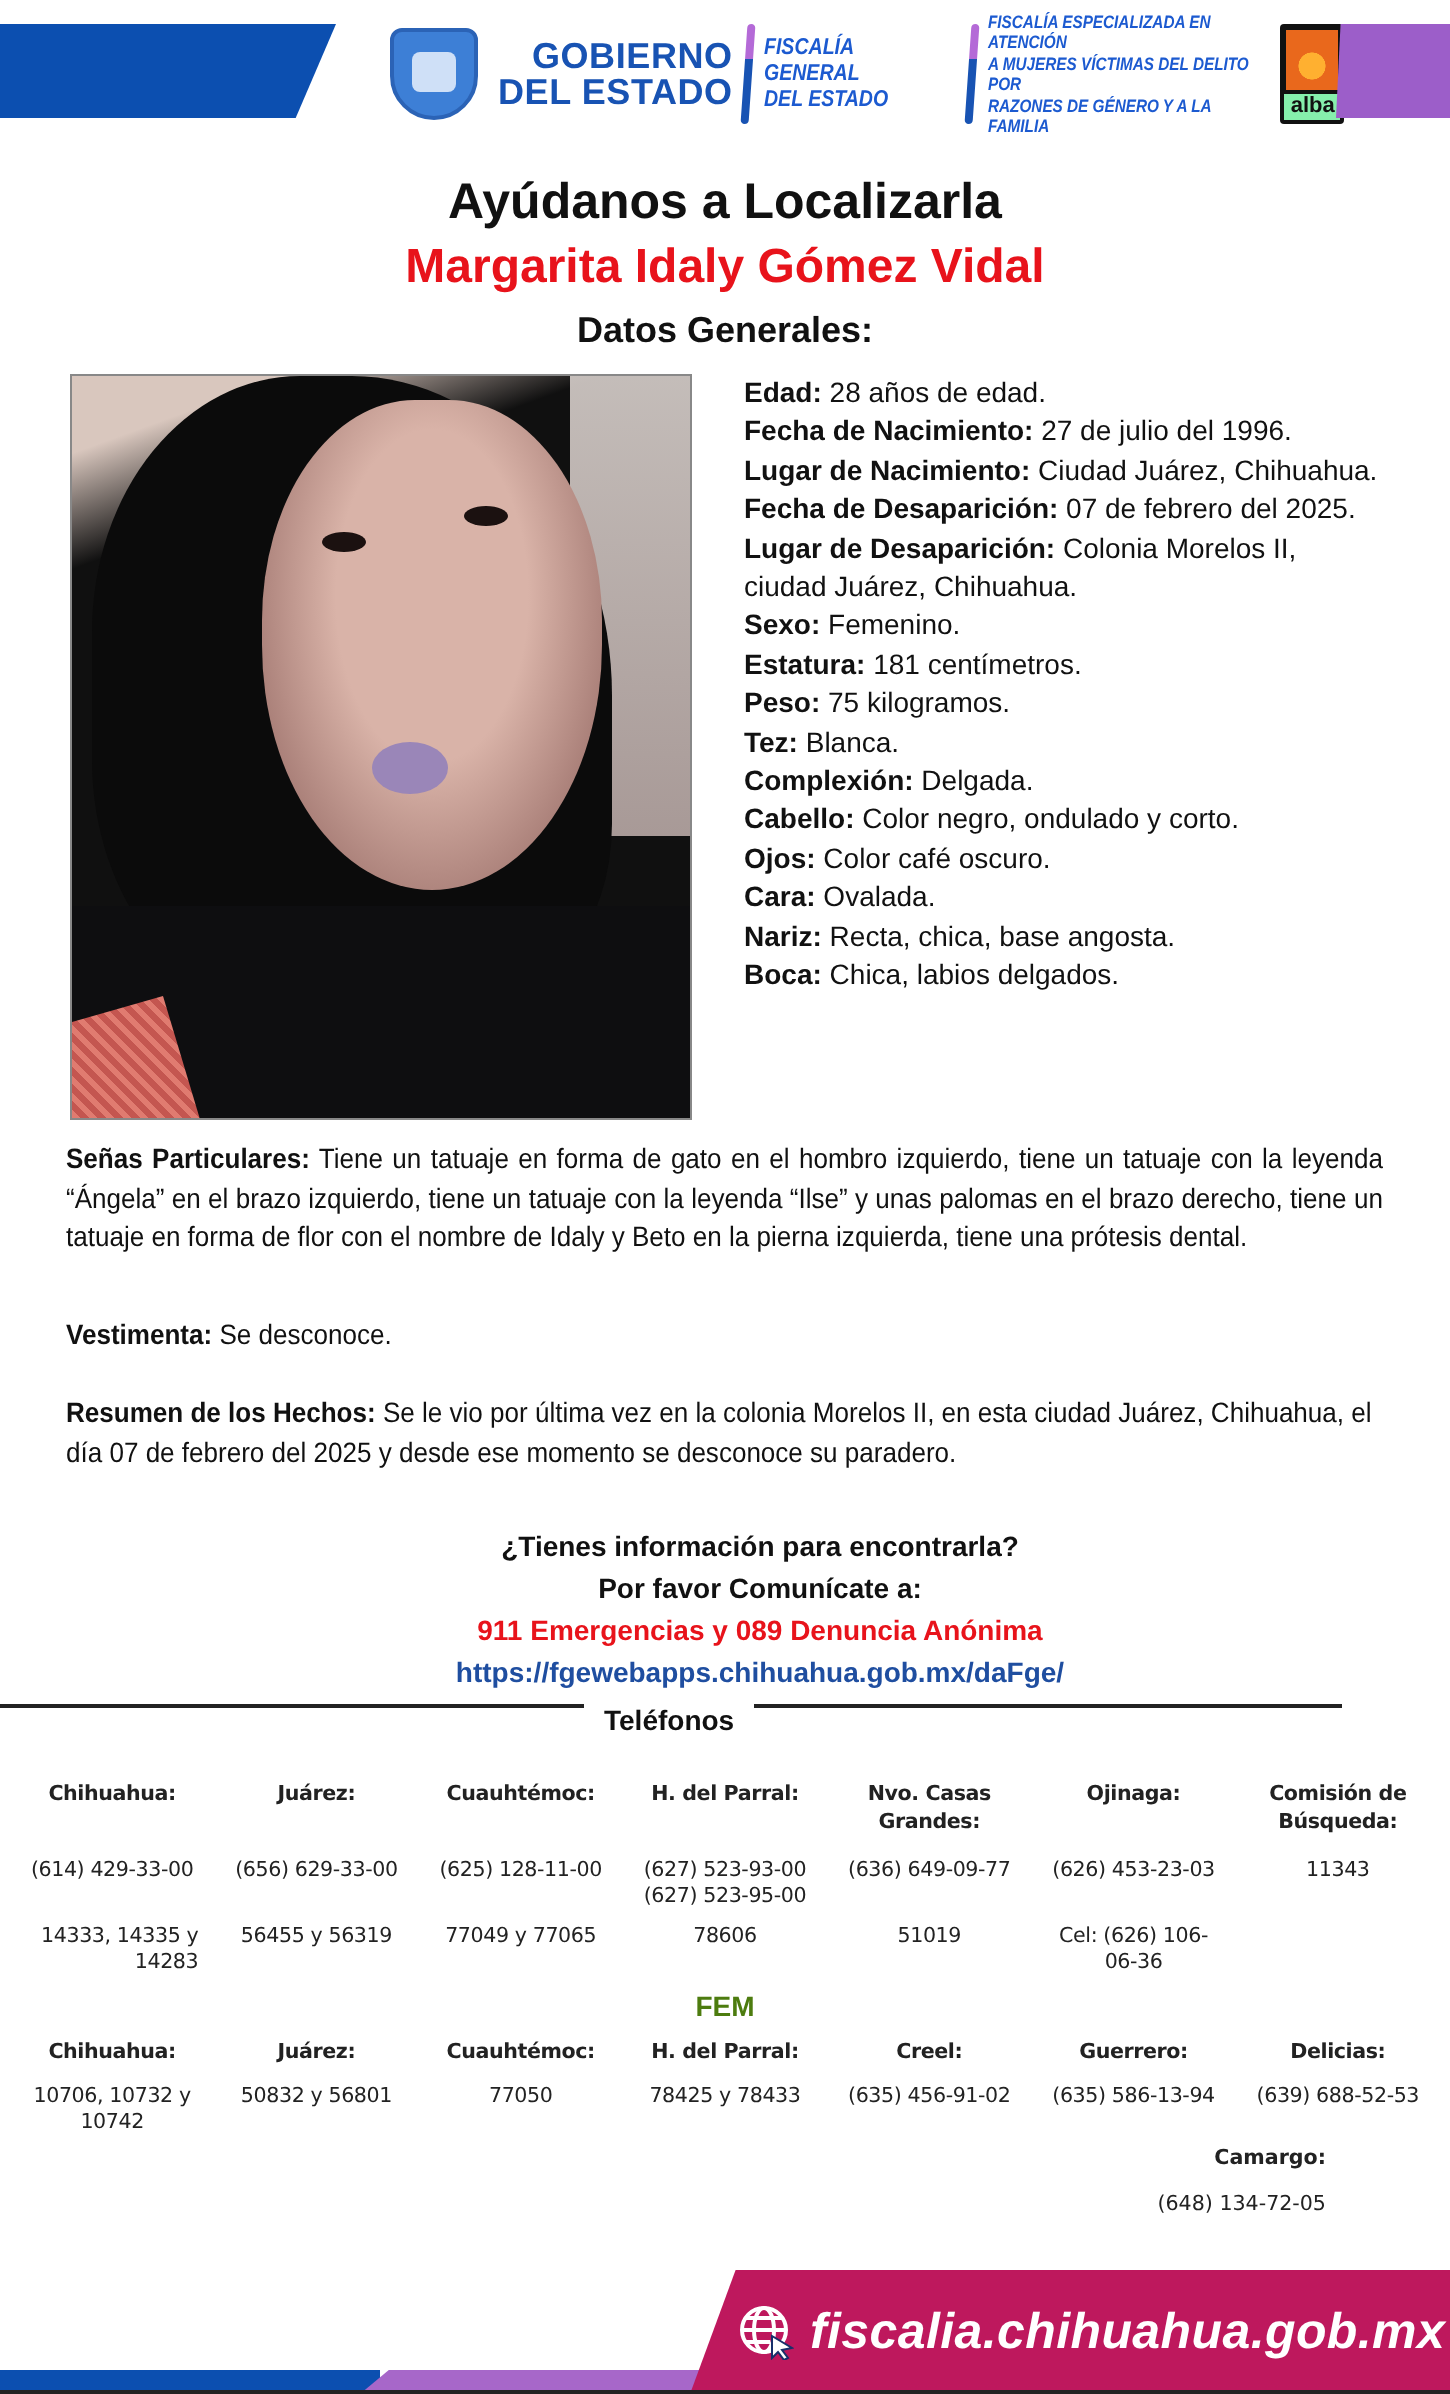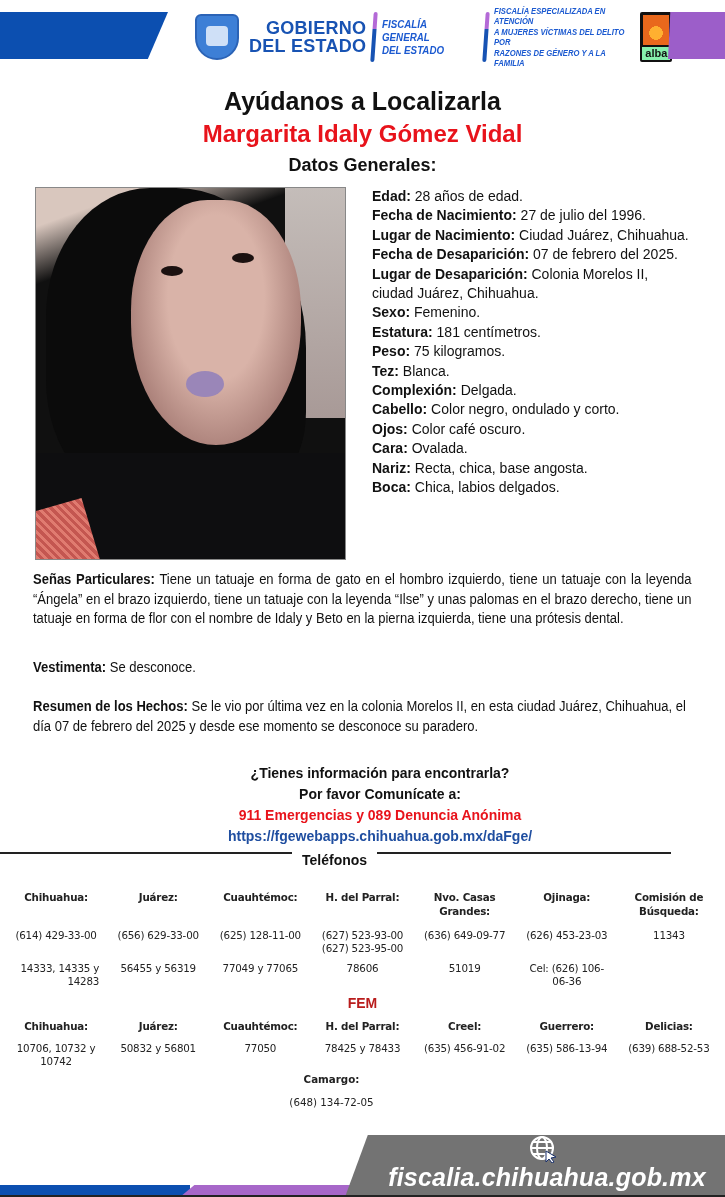--- a/index.html
+++ b/index.html
@@ -63,38 +63,38 @@
   .c3 { top: 807px; color: #e8131b; }
   .c4 { top: 828px; color: #1f4ea0; }
 
   
   .section-head { position: absolute; left: 0; width: 725px; height: 20px; display: flex; align-items: flex-start; }
   .section-head .rule { height: 2px; background: #222; flex: 1; }
   .section-head .lbl { font-weight: bold; font-size: 14px; padding: 0 10px; color: #111; }
   .sh-tel { top: 852px; }
   .sh-tel .rule.left { flex: none; width: 292px; }
   .sh-tel .rule.right { flex: none; width: 294px; }
-  .fem-title { position: absolute; top: 995px; left: 0; width: 725px; text-align: center; font-weight: bold; font-size: 14px; color: #b91c1c; }
+  .fem-title { position: absolute; top: 995px; left: 0; width: 725px; text-align: center; font-weight: bold; font-size: 14px; color: #4d7c0f; }
 
   .grid { position: absolute; left: 5px; width: 715px; display: grid; grid-template-columns: repeat(7, 1fr); font-family: "DejaVu Sans", sans-serif; font-size: 10.3px; color: #222; text-align: center; letter-spacing: -0.2px; }
   .grid .hd { font-weight: bold; line-height: 14px; }
   .grid .cell { line-height: 13px; }
   .g-tel-hd { top: 890px; }
   .g-tel-r1 { top: 929px; }
   .g-tel-r2 { top: 962px; }
   .g-fem-hd { top: 1019px; }
   .g-fem-r1 { top: 1042px; }
-  .single { position: absolute; left: 0; width: 663px; text-align: center; font-family: "DejaVu Sans", sans-serif; font-size: 10.3px; color: #222; }
+  .single { position: absolute; left: 0; width: 663px; text-align: right; font-family: "DejaVu Sans", sans-serif; font-size: 10.3px; color: #222; }
   .camargo-hd { top: 1073px; font-weight: bold; }
   .camargo-val { top: 1096px; }
 
   
   .foot-blue { position: absolute; left: 0; top: 1185px; width: 190px; height: 12px; background: #0c4fb0; }
   .foot-purple { position: absolute; left: 180px; top: 1185px; width: 180px; height: 12px; background: #a767c9; clip-path: polygon(8% 0, 100% 0, 100% 100%, 0 100%); }
-  .foot-navy { position: absolute; left: 345px; top: 1135px; width: 380px; height: 62px; background: #737373; clip-path: polygon(6% 0, 100% 0, 100% 100%, 0 100%); display: flex; align-items: center; padding-left: 24px; flex-direction: column; }
+  .foot-navy { position: absolute; left: 345px; top: 1135px; width: 380px; height: 62px; background: #be185d; clip-path: polygon(6% 0, 100% 0, 100% 100%, 0 100%); display: flex; align-items: center; padding-left: 24px; }
   .foot-navy .globe { width: 28px; height: 28px; margin-right: 8px; }
   .foot-navy .url { color: #fff; font-weight: bold; font-style: italic; font-size: 25px; letter-spacing: 0.2px; }
   .foot-line { position: absolute; left: 0; top: 1195px; width: 725px; height: 2px; background: #222; }
 </style>
 </head>
 <body>
 
 <div class="banner">
   <div class="banner-blue"></div>
   <div class="logos">

